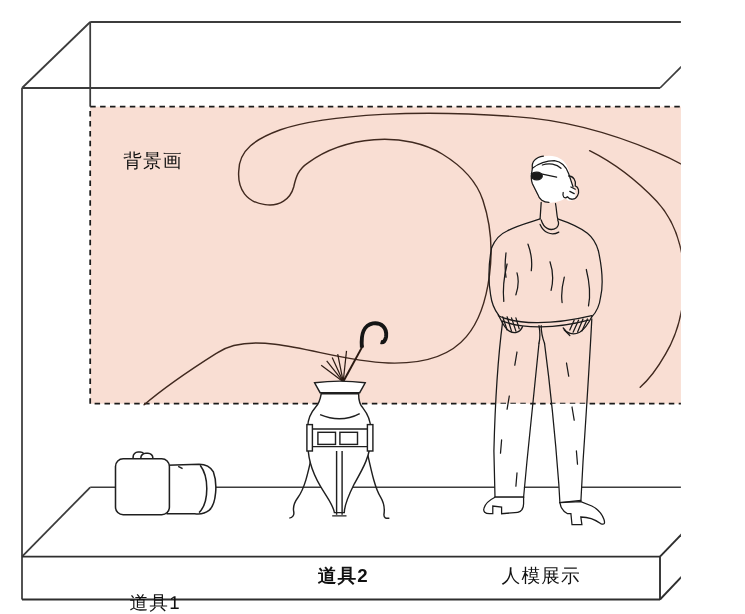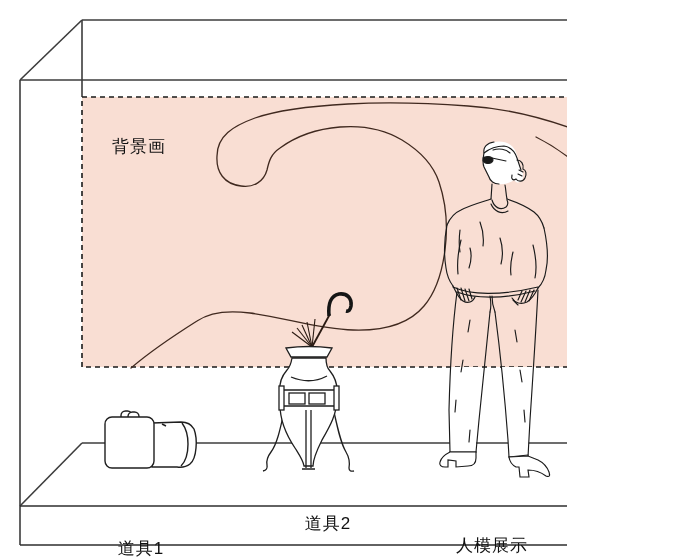--- a/index.html
+++ b/index.html
@@ -1,17 +1,17 @@
 <!DOCTYPE html>
 <html><head>
 <meta charset="utf-8">
 <style>
   html,body{margin:0;padding:0;background:#ffffff;}
   .stage{
-    position:relative;width:567px;height:558px;background:#ffffff;overflow:hidden;
+    position:relative;width:619px;height:558px;background:#ffffff;overflow:hidden;
     font-family:"Liberation Sans","DejaVu Sans",sans-serif;
   }
   .stage svg{position:absolute;left:0;top:0;}
   .label{
     position:absolute;color:#111111;font-size:17px;line-height:1.1;
     letter-spacing:1px;white-space:nowrap;user-select:none;
   }
   .label.centered{transform:translateX(-50%);}
 </style>
 </head>
@@ -192,15 +192,15 @@
       <path d="M20,506 H600"></path>
       <path d="M20,545 H600"></path>
       <path d="M600,506 V545"></path>
       <path d="M600,506 L660,444"></path>
       <path d="M600,545 L660,482"></path>
     </g>
   </svg>
 
   <div class="label" style="left:112px;top:138px;">背景画</div>
   <div class="label centered" style="left:141px;top:540px;">道具1</div>
-  <div class="label centered" style="left:328px;top:515px;">道具2</div>
-  <div class="label centered" style="left:492px;top:537px;">人模展示</div>
+  <div class="label centered" style="left:312px;top:515px;font-weight:bold;">道具2</div>
+  <div class="label centered" style="left:492px;top:515px;">人模展示</div>
 </div>
 
 </body></html>

